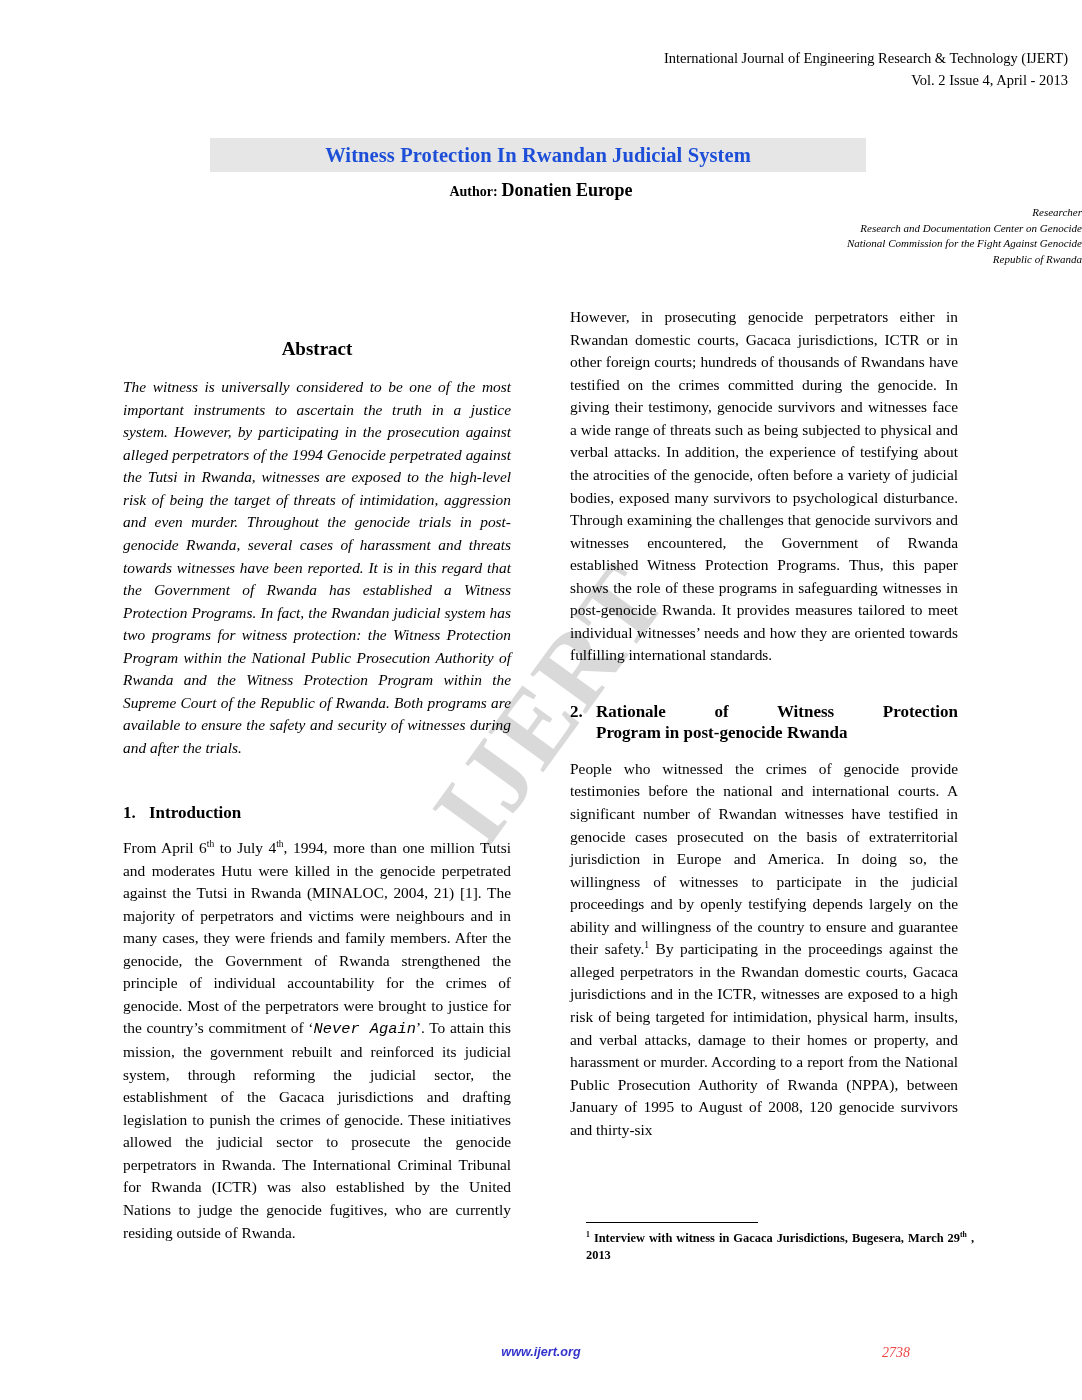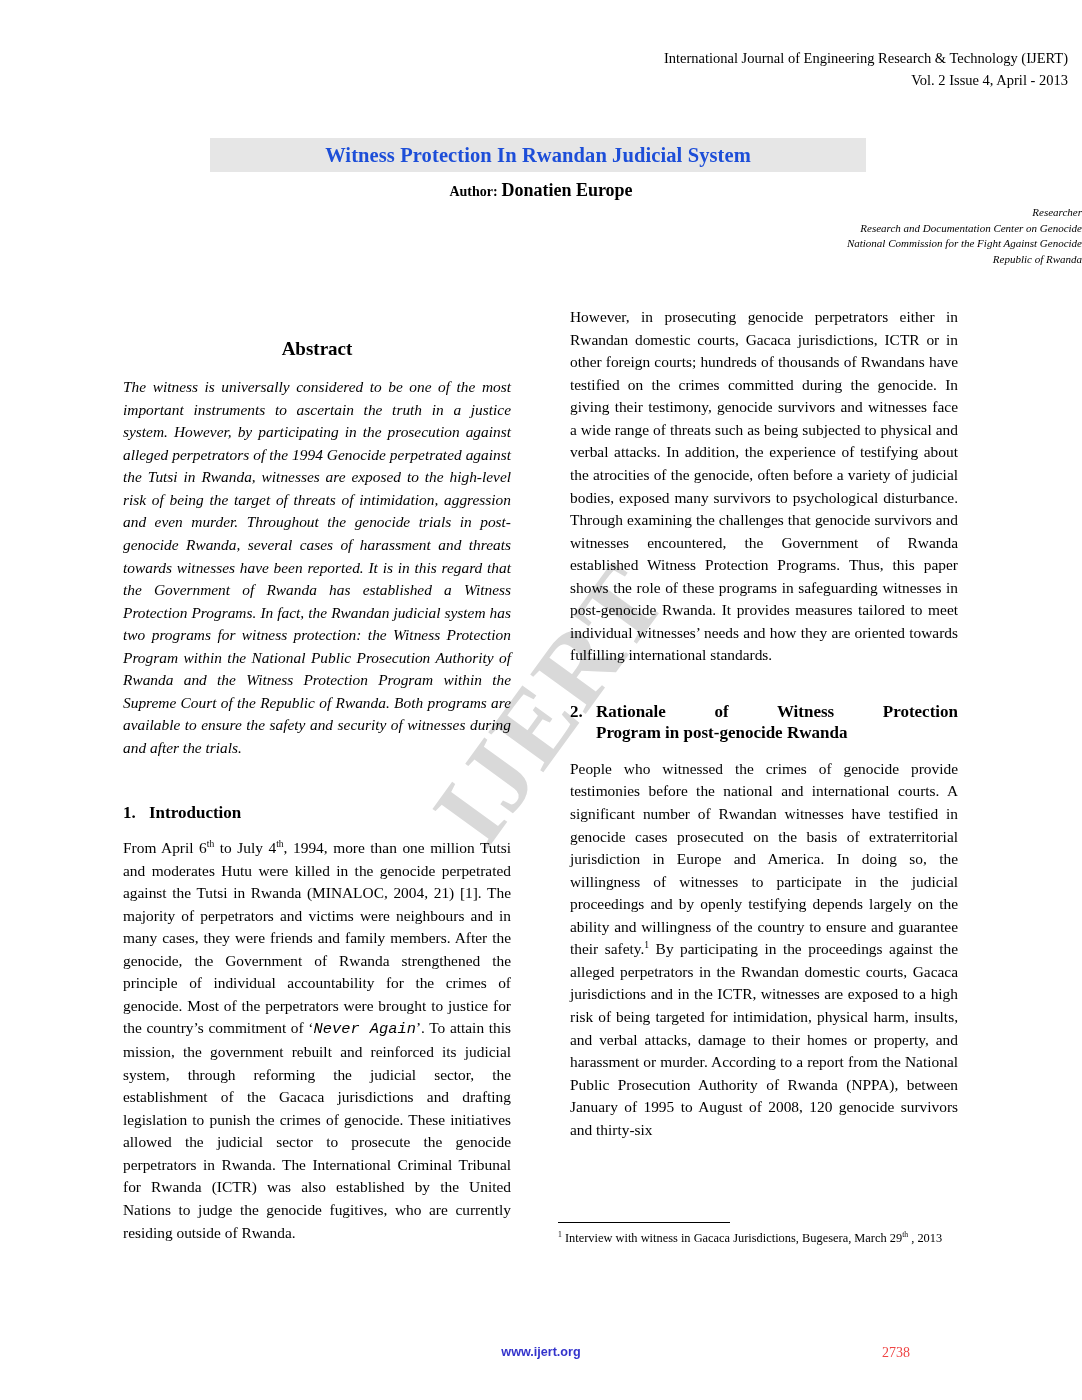--- a/index.html
+++ b/index.html
@@ -179,23 +179,24 @@
     font-size: 0.62em;
     vertical-align: super;
     line-height: 0;
   }
 
   em.ital { font-style: italic; font-family: Liberation Mono, monospace; }
 
   
   .footnote-area {
     position: absolute;
-    left: 558px;
+    left: 586px;
     top: 1222px;
     width: 388px;
+    font-weight: bold;
   }
   .footnote-rule {
     width: 172px;
     height: 0;
     border-top: 1.4px solid #000;
     margin-bottom: 7px;
   }
   .footnote-text {
     font-size: 12.4px;
     line-height: 1.36;
@@ -203,20 +204,21 @@
     margin: 0;
   }
 
   
   .footer {
     position: absolute;
     left: 0;
     top: 1345px;
     width: 940px;
     height: 22px;
+    font-style: italic;
   }
   .footer-url {
     position: absolute;
     left: 0;
     top: 0;
     width: 1082px;
     text-align: center;
     font-family: "Liberation Sans", "DejaVu Sans", sans-serif;
     font-size: 12.6px;
     font-weight: bold;

